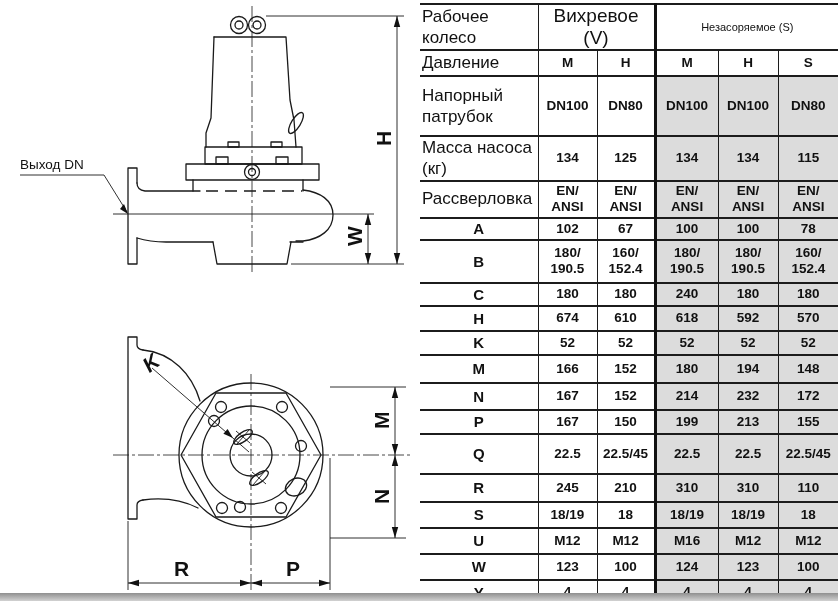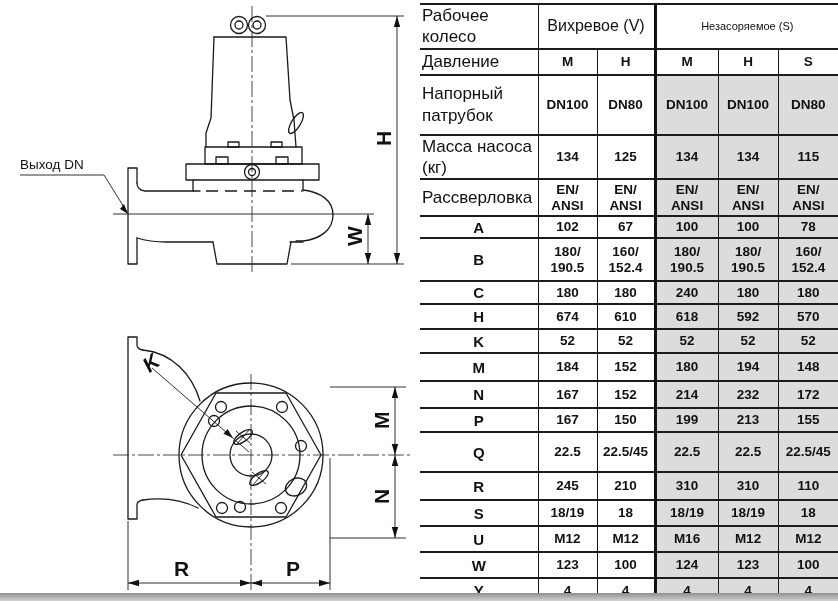--- a/index.html
+++ b/index.html
@@ -12,21 +12,21 @@
   table.spec{border-collapse:collapse;table-layout:fixed;width:418px;}
   table.spec td{border:1px solid #1c1c1c;border-top:2px solid #1c1c1c;border-bottom:2px solid #1c1c1c;
       padding:0 2px;vertical-align:middle;overflow:hidden;}
   table.spec td:first-child{border-left:none;}
   table.spec td:last-child{border-right:none;}
   td.grp{border-left:3px solid #111 !important;}
   td.txt{font-size:17px;font-weight:400;text-align:left;padding-left:6px;line-height:1.25;white-space:pre-line;}
   td.dimlbl{font-size:15px;font-weight:700;text-align:center;}
   td.val{font-size:13.5px;font-weight:700;text-align:center;line-height:1.15;white-space:pre-line;}
   td.shaded{background:#dcdcdc;}
-  td.ghead{font-size:16px;font-weight:400;text-align:center;}
+  td.ghead{font-size:19px;font-weight:400;text-align:center;}
   td.ghead.small{font-size:11px;}
   
   #page-edge{position:absolute;left:0;top:593px;width:838px;height:8px;
      background:linear-gradient(to bottom,#8f8f8f,#d2d2d2);}
   
   .ol{fill:none;stroke:#1a1a1a;stroke-width:1.3;stroke-linejoin:round;stroke-linecap:round;}
   .thin{fill:none;stroke:#1a1a1a;stroke-width:0.9;}
   .cl{fill:none;stroke:#1a1a1a;stroke-width:0.8;stroke-dasharray:16 3 3 3;}
   .dash{fill:none;stroke:#1a1a1a;stroke-width:1.3;stroke-dasharray:12 7;}
   .arr{fill:#111;stroke:none;}
@@ -263,21 +263,21 @@
           <tr style="height: 24px;">
             <td class="dimlbl">K</td>
             <td class="val">52</td>
             <td class="val">52</td>
             <td class="val grp shaded">52</td>
             <td class="val shaded">52</td>
             <td class="val shaded">52</td>
           </tr>
           <tr style="height: 28px;">
             <td class="dimlbl">M</td>
-            <td class="val">184</td>
+            <td class="val">166</td>
             <td class="val">152</td>
             <td class="val grp shaded">180</td>
             <td class="val shaded">194</td>
             <td class="val shaded">148</td>
           </tr>
           <tr style="height: 27px;">
             <td class="dimlbl">N</td>
             <td class="val">167</td>
             <td class="val">152</td>
             <td class="val grp shaded">214</td>

